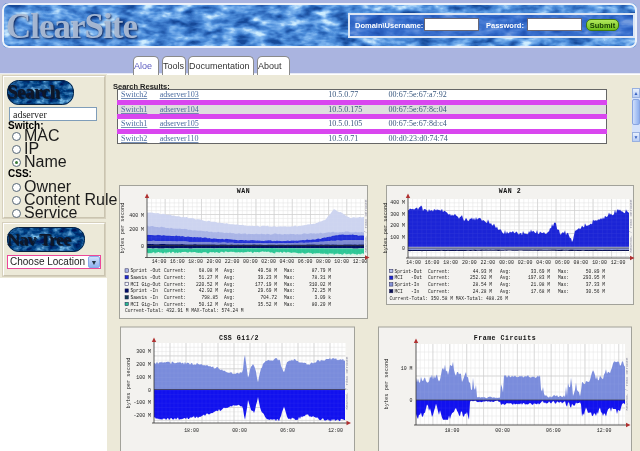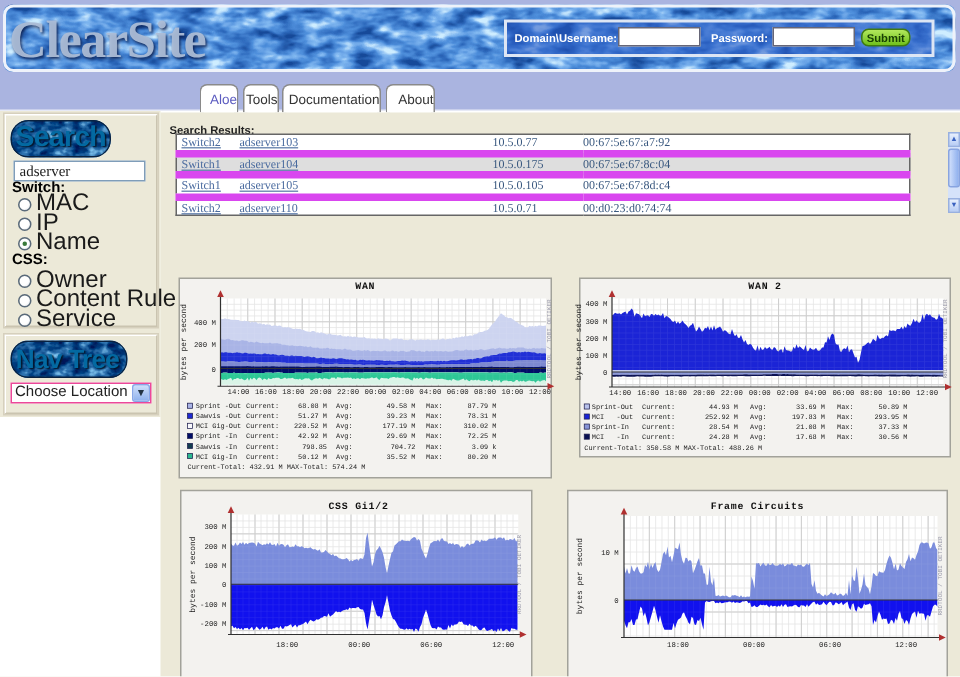--- a/index.html
+++ b/index.html
@@ -1,26 +1,26 @@
 <!DOCTYPE html>
 <html><head><meta charset="utf-8"><style>
 *{margin:0;padding:0;box-sizing:border-box}
 html,body{width:640px;height:451px;overflow:hidden;background:#fff;font-family:"Liberation Sans",sans-serif;position:relative}
 #strip{position:absolute;left:0;top:0;width:640px;height:74px;background:#aab4e0;border-bottom:1px solid #e7eaf6}
 #bannerborder{position:absolute;left:2px;top:3px;width:635px;height:45px;border:2px solid #eef2fa;border-radius:7px}
 #clearsite{position:absolute;left:6px;top:7px;font-family:"Liberation Serif",serif;font-size:35px;font-weight:bold;color:rgba(172,189,214,0.95);text-shadow:1px 1px 2px rgba(8,25,70,0.85);letter-spacing:-1px}
-#login{position:absolute;left:336px;top:13px;width:287px;height:25px;border:2px solid #dde6f4;background:rgba(40,88,195,0.55)}
+#login{position:absolute;left:348px;top:13px;width:287px;height:25px;border:2px solid #dde6f4;background:rgba(40,88,195,0.55)}
 #login label{position:absolute;color:#fff;font-size:7.5px;font-weight:bold;top:6px;letter-spacing:0}
 #login input{position:absolute;top:3px;height:13px;border:1px solid #667;background:#fff}
 #submit{position:absolute;left:236px;top:4px;width:33px;height:12px;background:linear-gradient(#b2e85c,#6fc01c);border:1px solid #3f7a10;border-radius:5px;color:#184004;font-size:7.5px;font-weight:bold;text-align:center;line-height:11px}
-.tab{position:absolute;top:56px;height:19px;background:#fff;border:1px solid #8a8a8a;border-bottom:none;border-radius:5px 5px 0 0;font-size:9px;color:#333;text-align:right;line-height:19px;white-space:nowrap}
+.tab{position:absolute;top:56px;height:19px;background:#fff;border:1px solid #8a8a8a;border-bottom:none;border-radius:5px 5px 0 0;font-size:9px;color:#333;text-align:left;line-height:19px;white-space:nowrap}
 #maincell{position:absolute;left:107px;top:75px;width:533px;height:376px;background:#ece9d8}
 #sidecell{position:absolute;left:0px;top:74px;width:107px;height:204px;background:#ece9d8}
 .sbox{position:absolute;background:#ece9d8;border-top:1px solid #fff;border-left:1px solid #fff;border-right:1px solid #cac4b0;border-bottom:1px solid #cac4b0;outline:1px solid #d6d0bd}
-.pilltext{position:absolute;text-align:center;font-family:Liberation Sans, sans-serif;font-weight:bold;color:#0369a1;text-shadow:1px 1px 1px #051528}
+.pilltext{position:absolute;text-align:left;font-family:Liberation Serif, serif;font-weight:bold;color:#0f172a;text-shadow:1px 1px 1px #051528}
 #searchinput{position:absolute;left:9px;top:107px;width:88px;height:14px;border:1px solid #7f9db9;background:#fff;font-size:10px;padding-left:3px;font-family:Liberation Serif, serif;color:#222}
 .blab{position:absolute;font-size:10px;line-height:10px;font-weight:bold;color:#000}
 .radio{position:absolute;width:9px;height:9px;border:1px solid #5a6a7a;border-radius:50%;background:radial-gradient(circle at 35% 35%,#fff 55%,#d8dde2)}
 .radio.sel::after{content:"";position:absolute;left:2px;top:2px;width:3px;height:3px;border-radius:50%;background:#3a7a3a}
 .rlab{position:absolute;font-size:16px;line-height:10px;color:#1a1a1a}
 #navsel{position:absolute;left:7px;top:255px;width:94px;height:14px;border:1px solid #ec4899;background:#fff}
 #navsel .txt{font-size:10px;color:#222;padding-left:2px;line-height:12px}
 #navsel .btn{position:absolute;right:0px;top:0px;width:12px;height:12px;background:linear-gradient(#cfe0fb,#90b2ee);border:1px solid #88a8e8;border-radius:2px;font-size:7px;color:#234;text-align:center;line-height:11px}
 #srlabel{position:absolute;left:113px;top:82px;font-size:7.5px;font-weight:bold;color:#222}
 #restable{position:absolute;left:117px;top:89px;width:490px;border-collapse:collapse;border:1px solid #666}

